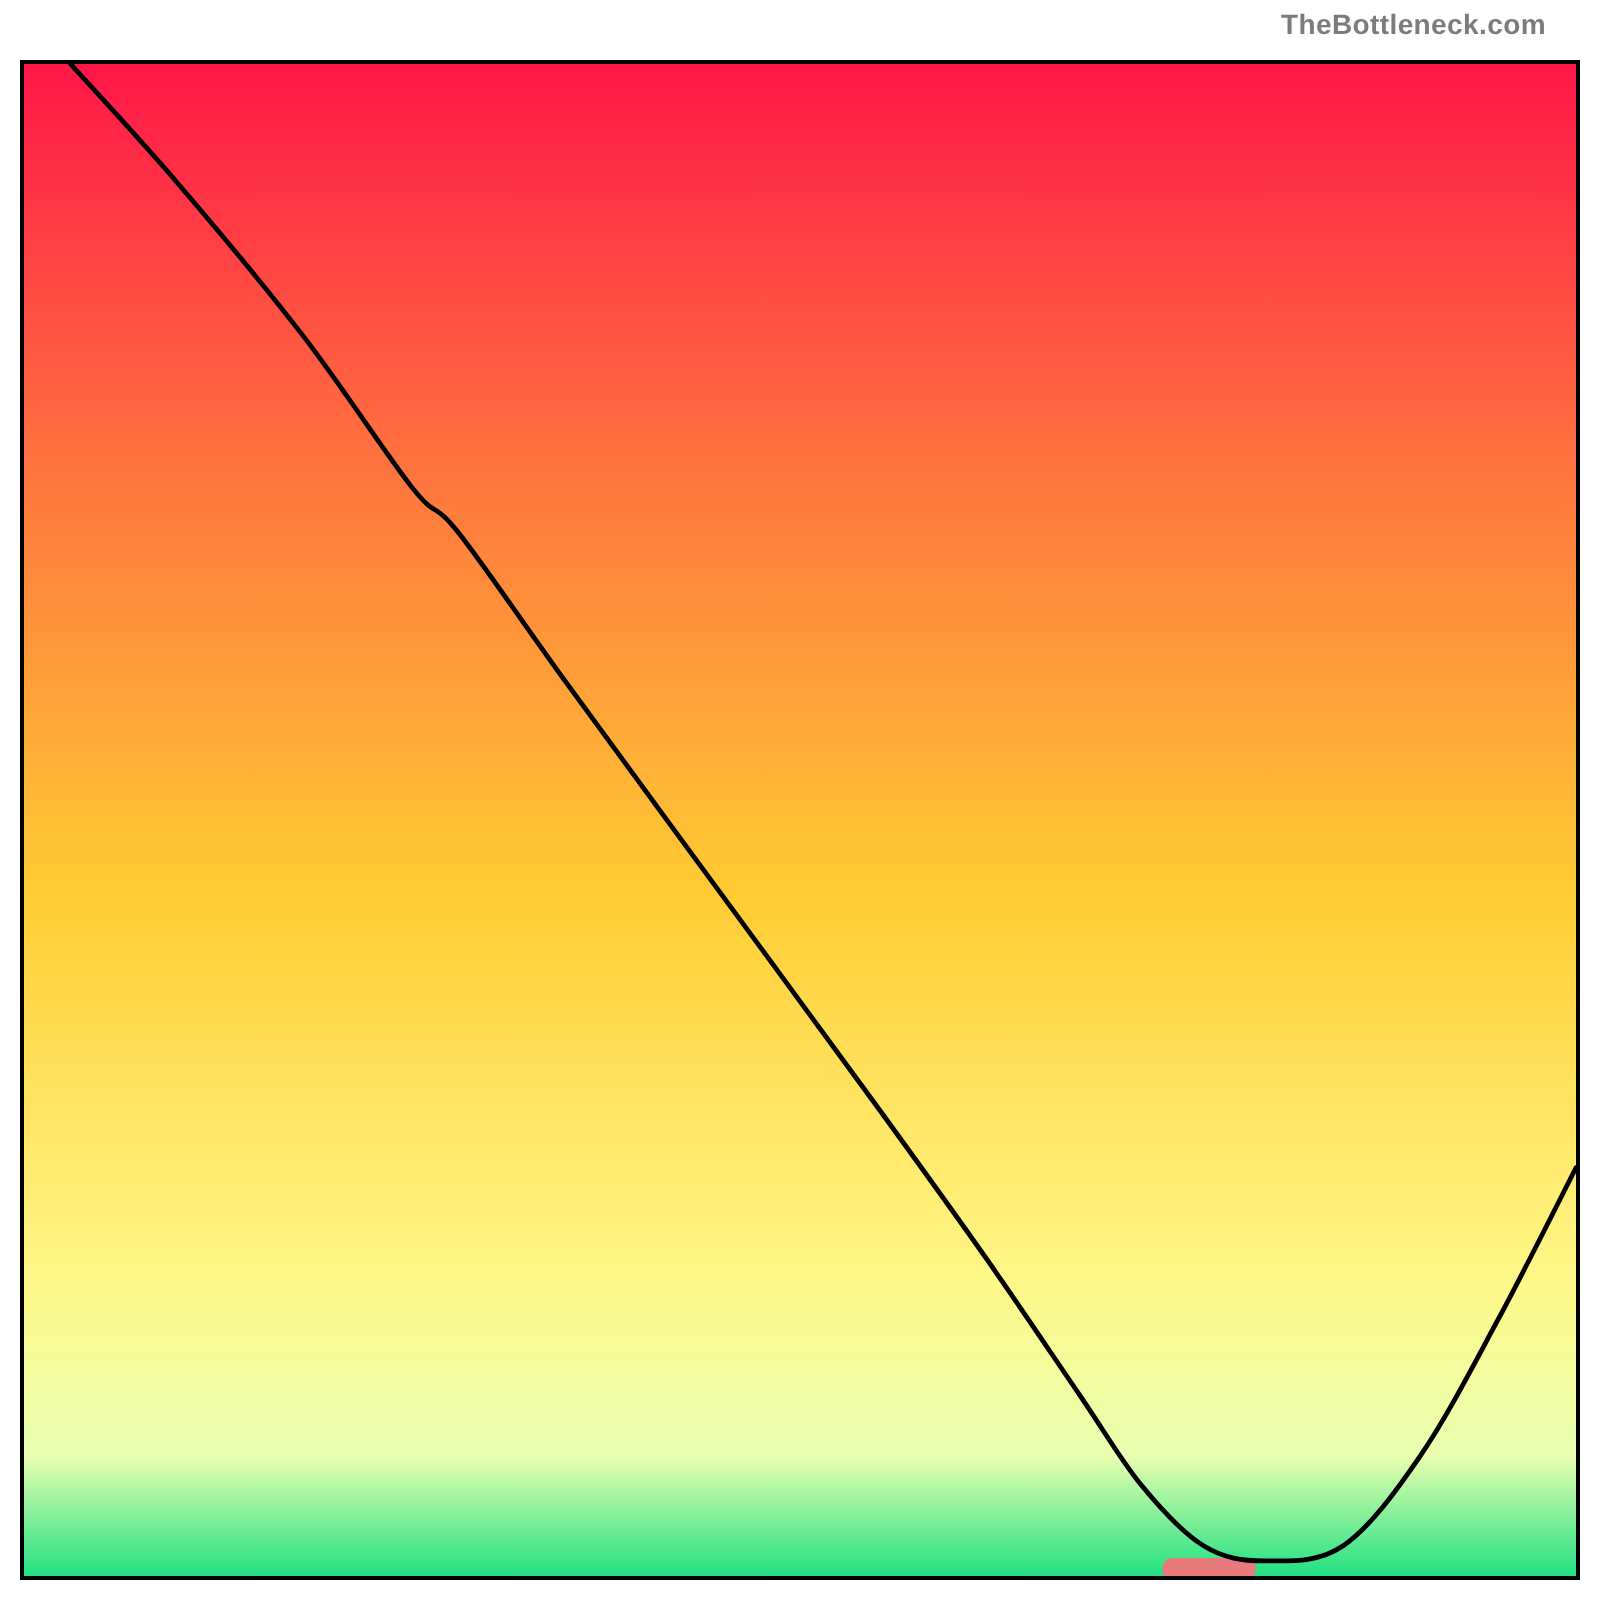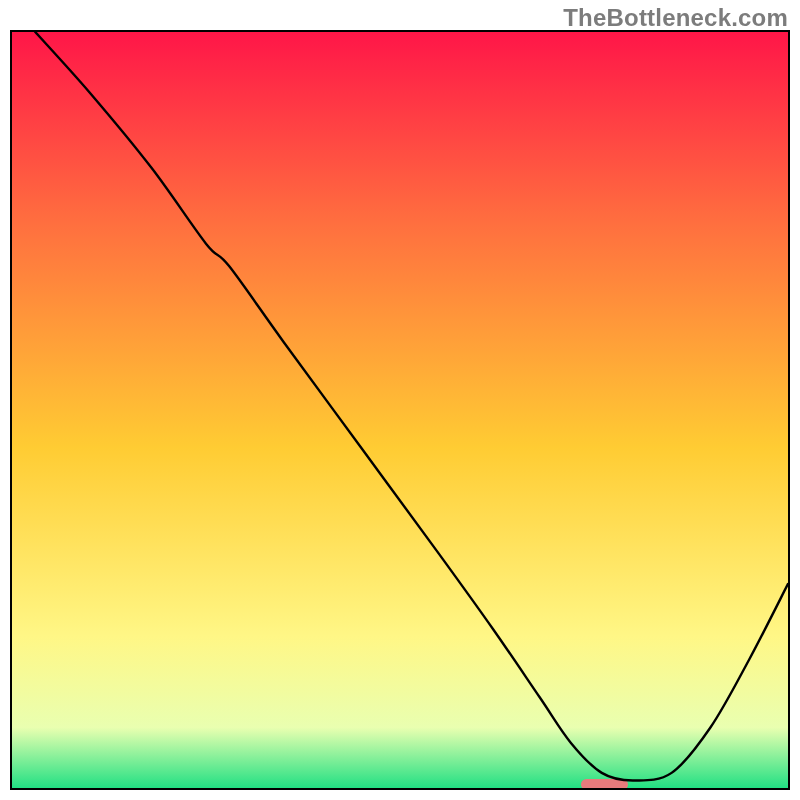--- a/index.html
+++ b/index.html
@@ -32,22 +32,22 @@
     height: 100%;
   }
   .marker {
     position: absolute;
     background: #e77b7c;
     border-radius: 8px;
   }
   .watermark {
     position: absolute;
     top: 4px;
-    right: 12px;
-    font-size: 24px;
+    right: 27px;
+    font-size: 14px;
     font-weight: 600;
     color: #7c7c7c;
     letter-spacing: 0.2px;
   }
 </style>
 </head>
 <body>
 
 <div class="watermark">TheBottleneck.com</div>
 

